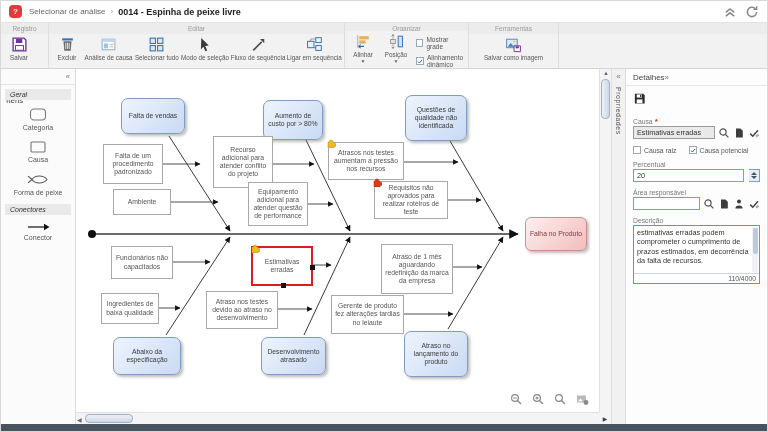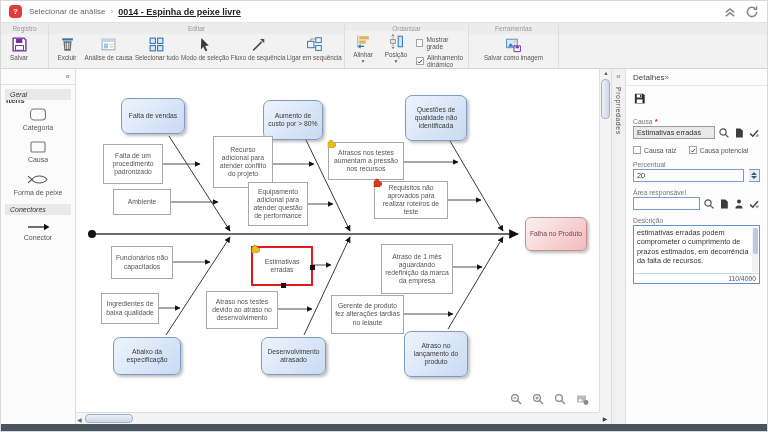--- a/index.html
+++ b/index.html
@@ -5,21 +5,21 @@
   * { margin:0; padding:0; box-sizing:border-box; }
   html,body { width:768px; height:432px; overflow:hidden; background:#fff;
     font-family:"Liberation Sans", sans-serif; -webkit-font-smoothing:antialiased; }
   .app { width:768px; height:432px; display:flex; flex-direction:column; border:1px solid #d8d8d8; }
 
   
   .titlebar { height:22px; background:#fff; display:flex; align-items:center; padding:0 8px; border-bottom:1px solid #e3e3e3; flex:0 0 auto; }
   .logo { width:13px; height:13px; background:#e23b3b; border-radius:4px; color:#fff; font-size:8px; font-weight:bold; display:flex; align-items:center; justify-content:center; margin-right:7px; }
   .crumb { font-size:8px; color:#666; }
   .crumb-sep { font-size:8px; color:#999; margin:0 5px; }
-  .titlebar .title { font-size:9px; font-weight:bold; color:#222;text-decoration:underline; }
+  .titlebar .title { font-size:9px; font-weight:bold; color:#222; }
   .titlebar .spacer { flex:1; }
   .tb-ico { width:14px; height:14px; display:flex; align-items:center; justify-content:center; margin-left:8px; cursor:pointer; }
 
   
   .ribbon { height:46px; background:#f2f2f2; border-bottom:1px solid #d5d5d5; display:flex; flex:0 0 auto; }
   .rgroup { display:flex; flex-direction:column; border-right:1px solid #dedede; }
   .rgroup-label { height:11px; font-size:6.5px; color:#9a9a9a; text-align:center; background:#ececec; line-height:11px; overflow:hidden; }
   .rgroup-body { flex:1; display:flex; align-items:flex-start; padding:2px 5px 0 5px; gap:7px; }
   .rbtn { display:flex; flex-direction:column; align-items:center; gap:1px; cursor:pointer; min-width:26px; }
   .rbtn svg { width:17px; height:17px; }
@@ -29,21 +29,21 @@
   .rcheck { display:flex; align-items:center; gap:3px; font-size:6.5px; color:#555; cursor:pointer; }
   .cbox { width:8px; height:8px; border:1px solid #9aa7b5; background:#fff; display:flex; align-items:center; justify-content:center; }
   .cbox svg { width:7px; height:7px; }
 
   
   .main { flex:1; display:flex; min-height:0; }
 
   
   .sidebar { width:75px; background:#fbfbfb; border-right:1px solid #ddd; display:flex; flex-direction:column; flex:0 0 auto; }
   .sb-head { height:16px; display:flex; align-items:center; justify-content:space-between; padding:0 5px; border-bottom:1px solid #e2e2e2; }
-  .sb-head .t { font-size:8px; font-weight:bold; color:#444;margin-top:48px; }
+  .sb-head .t { font-size:8px; font-weight:normal; color:#444;margin-top:48px; }
   .sb-head .c { font-size:8px; color:#777; cursor:pointer; }
   .sb-section { background:#e9e9e9; font-size:7px; font-style:italic; color:#333; padding:2px 5px; margin:4px 4px 2px 4px; }
   .sb-item { display:flex; flex-direction:column; align-items:center; gap:2px; padding:5px 0 4px 0; cursor:pointer; }
   .sb-item .ilabel { font-size:7px; color:#555; text-align:center; }
 
   
   .canvas-col { width:535px; display:flex; flex-direction:column; flex:0 0 auto; min-width:0; }
   .tabbar { height:17px; background:#f5f5f5; border-bottom:1px solid #ddd; display:flex; align-items:flex-end; }
   .tab { background:#fff; border:1px solid #ddd; border-bottom:1px solid #fff; margin-bottom:-1px; margin-left:2px; padding:2px 9px; font-size:7.5px; font-weight:bold; color:#a33c3c; cursor:pointer; }
   .canvas { position:relative; flex:1; background:#fff; overflow:hidden; }

